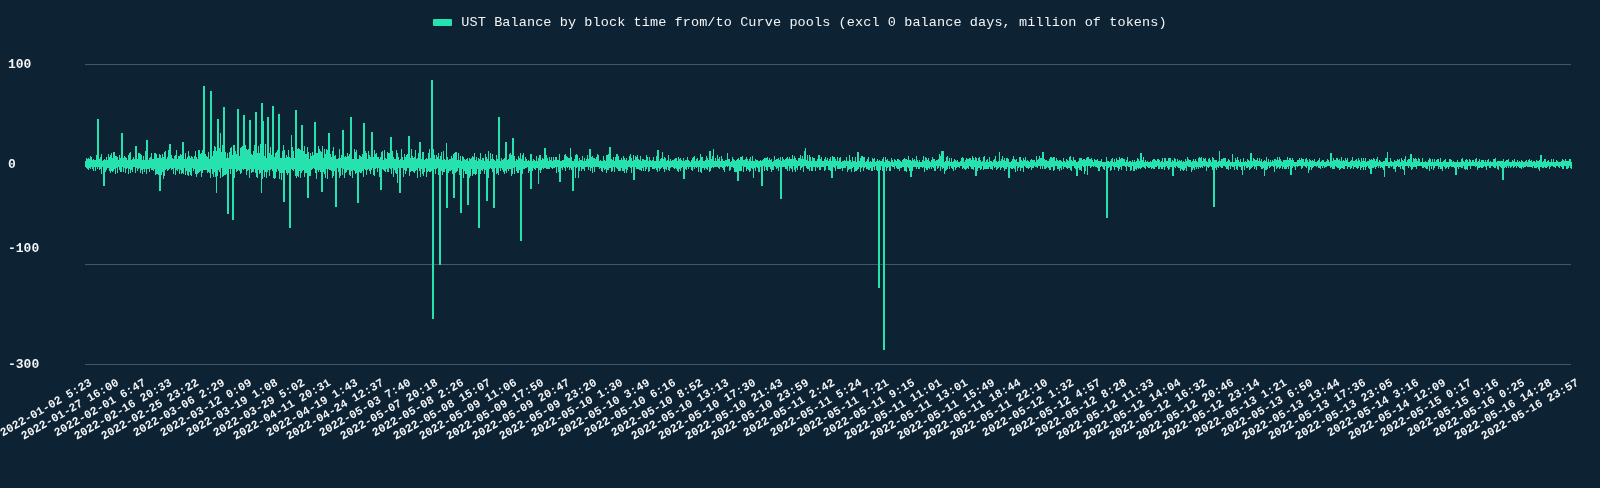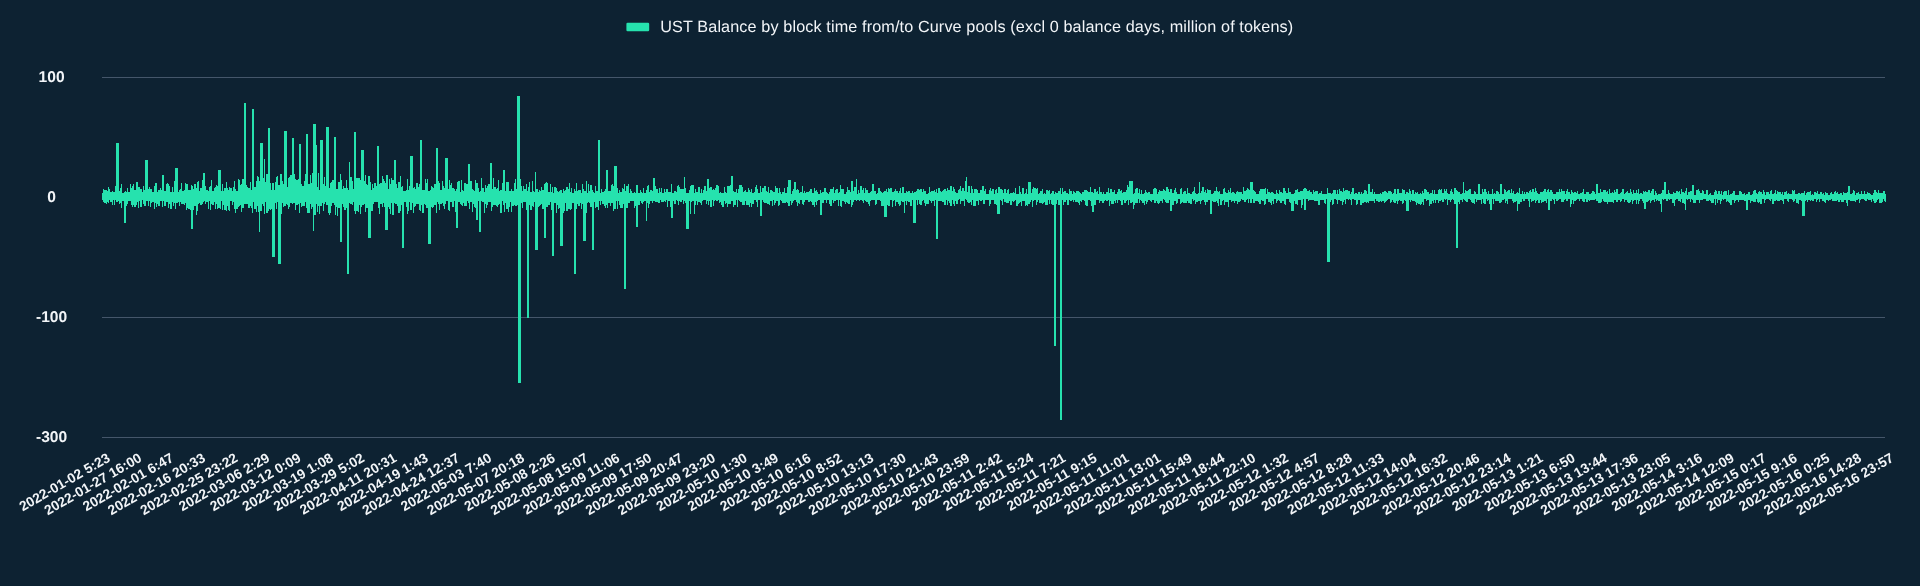--- a/index.html
+++ b/index.html
@@ -1,32 +1,32 @@
 <!DOCTYPE html>
 <html><head>
 <meta charset="utf-8">
 <style>
   html,body{margin:0;padding:0;background:#0d2232;}
   .canvas{
     position:relative;width:1600px;height:488px;overflow:hidden;
     background:var(--bg,#0d2232);
-    font-family:Liberation Sans, sans-serif;
+    font-family:Liberation Mono, monospace;
   }
   .legend{
     position:absolute;top:0;left:0;width:1600px;height:44px;
     display:flex;align-items:center;justify-content:center;gap:9px;
     pointer-events:none;
   }
   .legend-item{display:flex;align-items:center;gap:9px;pointer-events:auto;cursor:pointer;}
   .legend-swatch{width:19px;height:7px;border-radius:1px;background:var(--accent,#26e2ae);}
   .legend-label{
     color:var(--text,#f2f5f8);font-size:13.5px;letter-spacing:.1px;white-space:nowrap;
   }
   .ytick{
-    position:absolute;right:1522px;width:70px;text-align:center;
+    position:absolute;right:1522px;width:70px;text-align:left;
     color:var(--text,#f2f5f8);font-size:13px;font-weight:700;
     transform:translateY(-50%);white-space:nowrap;
   }
   .xtick{
     position:absolute;
     color:var(--text,#f2f5f8);font-size:11.5px;font-weight:700;white-space:nowrap;
     transform:rotate(-30deg);transform-origin:100% 0;
   }
   svg{position:absolute;left:0;top:0;}
 </style>
@@ -136,21 +136,21 @@
   <div class="legend">
     <div class="legend-item">
       <span class="legend-swatch"></span>
       <span class="legend-label">UST Balance by block time from/to Curve pools (excl 0 balance days, million of tokens)</span>
     </div>
   </div>
 
   <div id="yticks">
       <div class="ytick" style="top: 64px;">100</div>
       <div class="ytick" style="top: 164px;">0</div>
-      <div class="ytick" style="top: 264px;">-100</div>
+      <div class="ytick" style="top: 248px;">-100</div>
       <div class="ytick" style="top: 364px;">-300</div>
     </div>
   <div id="xticks">
       <div class="xtick" style="right: 1512px; top: 376px;">2022-01-02 5:23</div>
       <div class="xtick" style="right: 1485.46px; top: 376px;">2022-01-27 16:00</div>
       <div class="xtick" style="right: 1458.93px; top: 376px;">2022-02-01 6:47</div>
       <div class="xtick" style="right: 1432.39px; top: 376px;">2022-02-16 20:33</div>
       <div class="xtick" style="right: 1405.86px; top: 376px;">2022-02-25 23:22</div>
       <div class="xtick" style="right: 1379.32px; top: 376px;">2022-03-06 2:29</div>
       <div class="xtick" style="right: 1352.79px; top: 376px;">2022-03-12 0:09</div>

